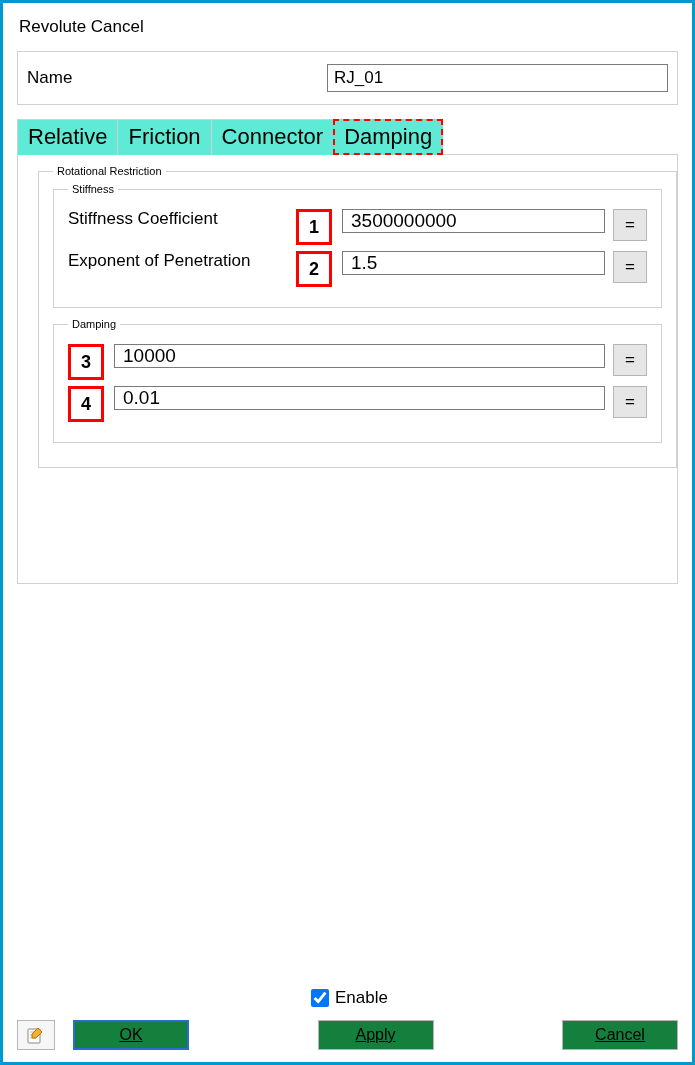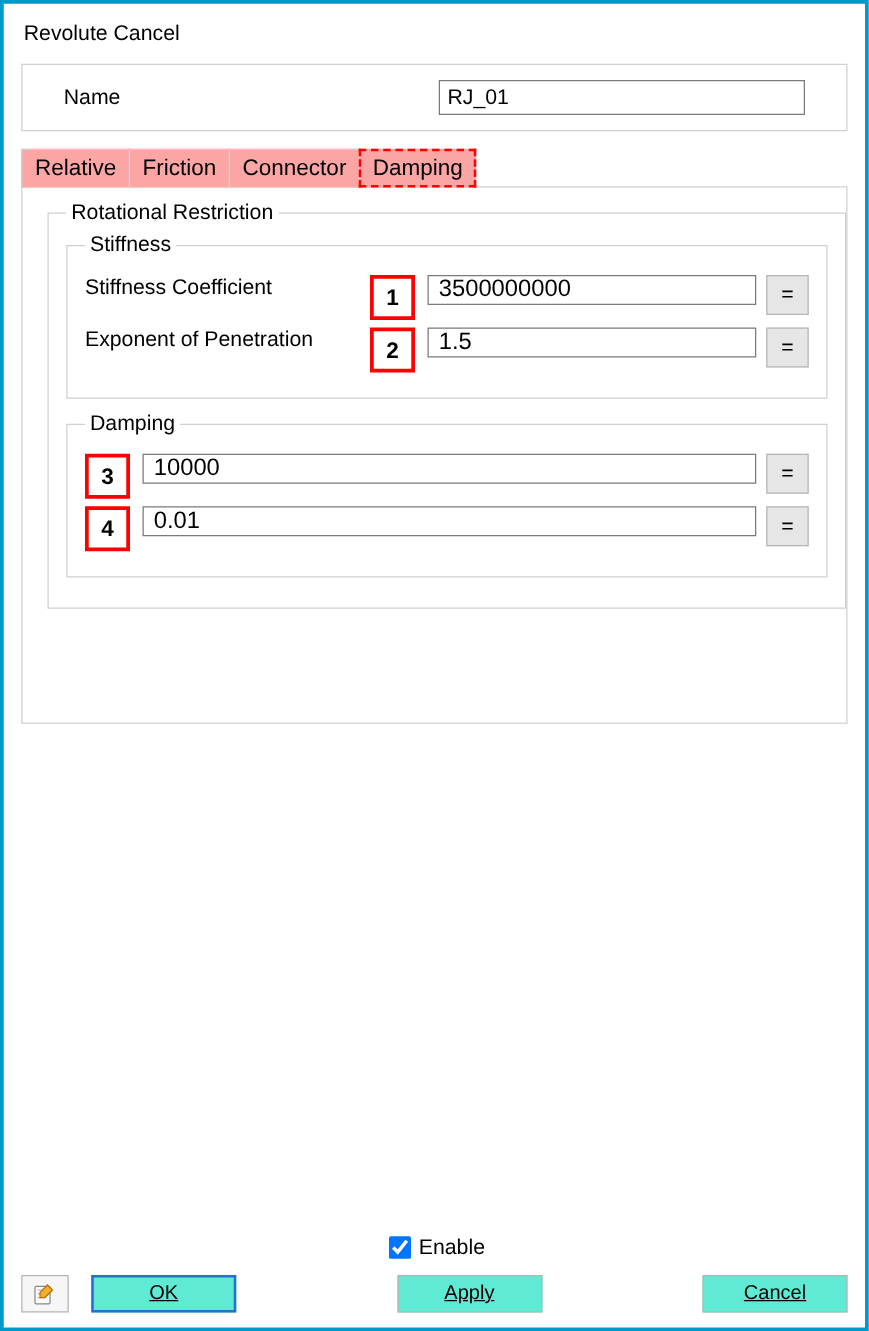--- a/index.html
+++ b/index.html
@@ -16,21 +16,21 @@
   color: #000;
   display: flex;
   flex-direction: column;
 }
 .title {
   font-size: 17px;
   padding: 4px 2px 14px 2px;
 }
 .name-row {
   border: 1px solid #d0d0d0;
-  padding: 12px 33px;
+  padding: 12px 9px;
   display: flex;
   align-items: center;
   margin-bottom: 14px;
 }
 .name-row label {
   width: 300px;
   font-size: 17px;
 }
 .name-row input {
   flex: 1;
@@ -42,43 +42,43 @@
 .tabs {
   display: flex;
   gap: 0;
   margin-bottom: -1px;
   position: relative;
   z-index: 2;
 }
 .tab {
   border: 1px solid #d0d0d0;
   border-bottom: none;
-  background: #fca5a5;
+  background: #5eead4;
   padding: 4px 10px 4px 10px;
-  font-size: 18px;
+  font-size: 22px;
   cursor: pointer;
   margin-right: -1px;
 }
 .tab.active {
   border: 2px dashed #ff0000;
   padding: 3px 9px;
 }
 .tab-pane {
   border: 1px solid #d0d0d0;
   padding: 10px 16px 16px 20px;
   min-height: 430px;
 }
 fieldset {
   border: 1px solid #d0d0d0;
   margin: 0 0 10px 0;
   padding: 8px 14px 14px 14px;
 }
 fieldset.outer { padding: 6px 14px 14px 14px; }
 legend {
-  font-size: 17px;
+  font-size: 11px;
   padding: 0 4px;
   margin-top: 46px;
 }
 .field-row {
   display: flex;
   align-items: flex-start;
   margin: 6px 0;
 }
 .field-label {
   width: 228px;
@@ -137,21 +137,21 @@
   cursor: pointer;
   display: flex;
   align-items: center;
   justify-content: center;
   margin-right: 18px;
 }
 .std-btn {
   width: 116px;
   height: 30px;
   border: 1px solid #b5b5b5;
-  background: #5eead4;
+  background: #15803d;
   font-size: 16px;
   cursor: pointer;
   font-family: inherit;
 }
 .ok-btn {
   border: 2px solid #2a6cd1;
 }
 .btn-spacer { flex: 1; }
 </style>
 </head>

